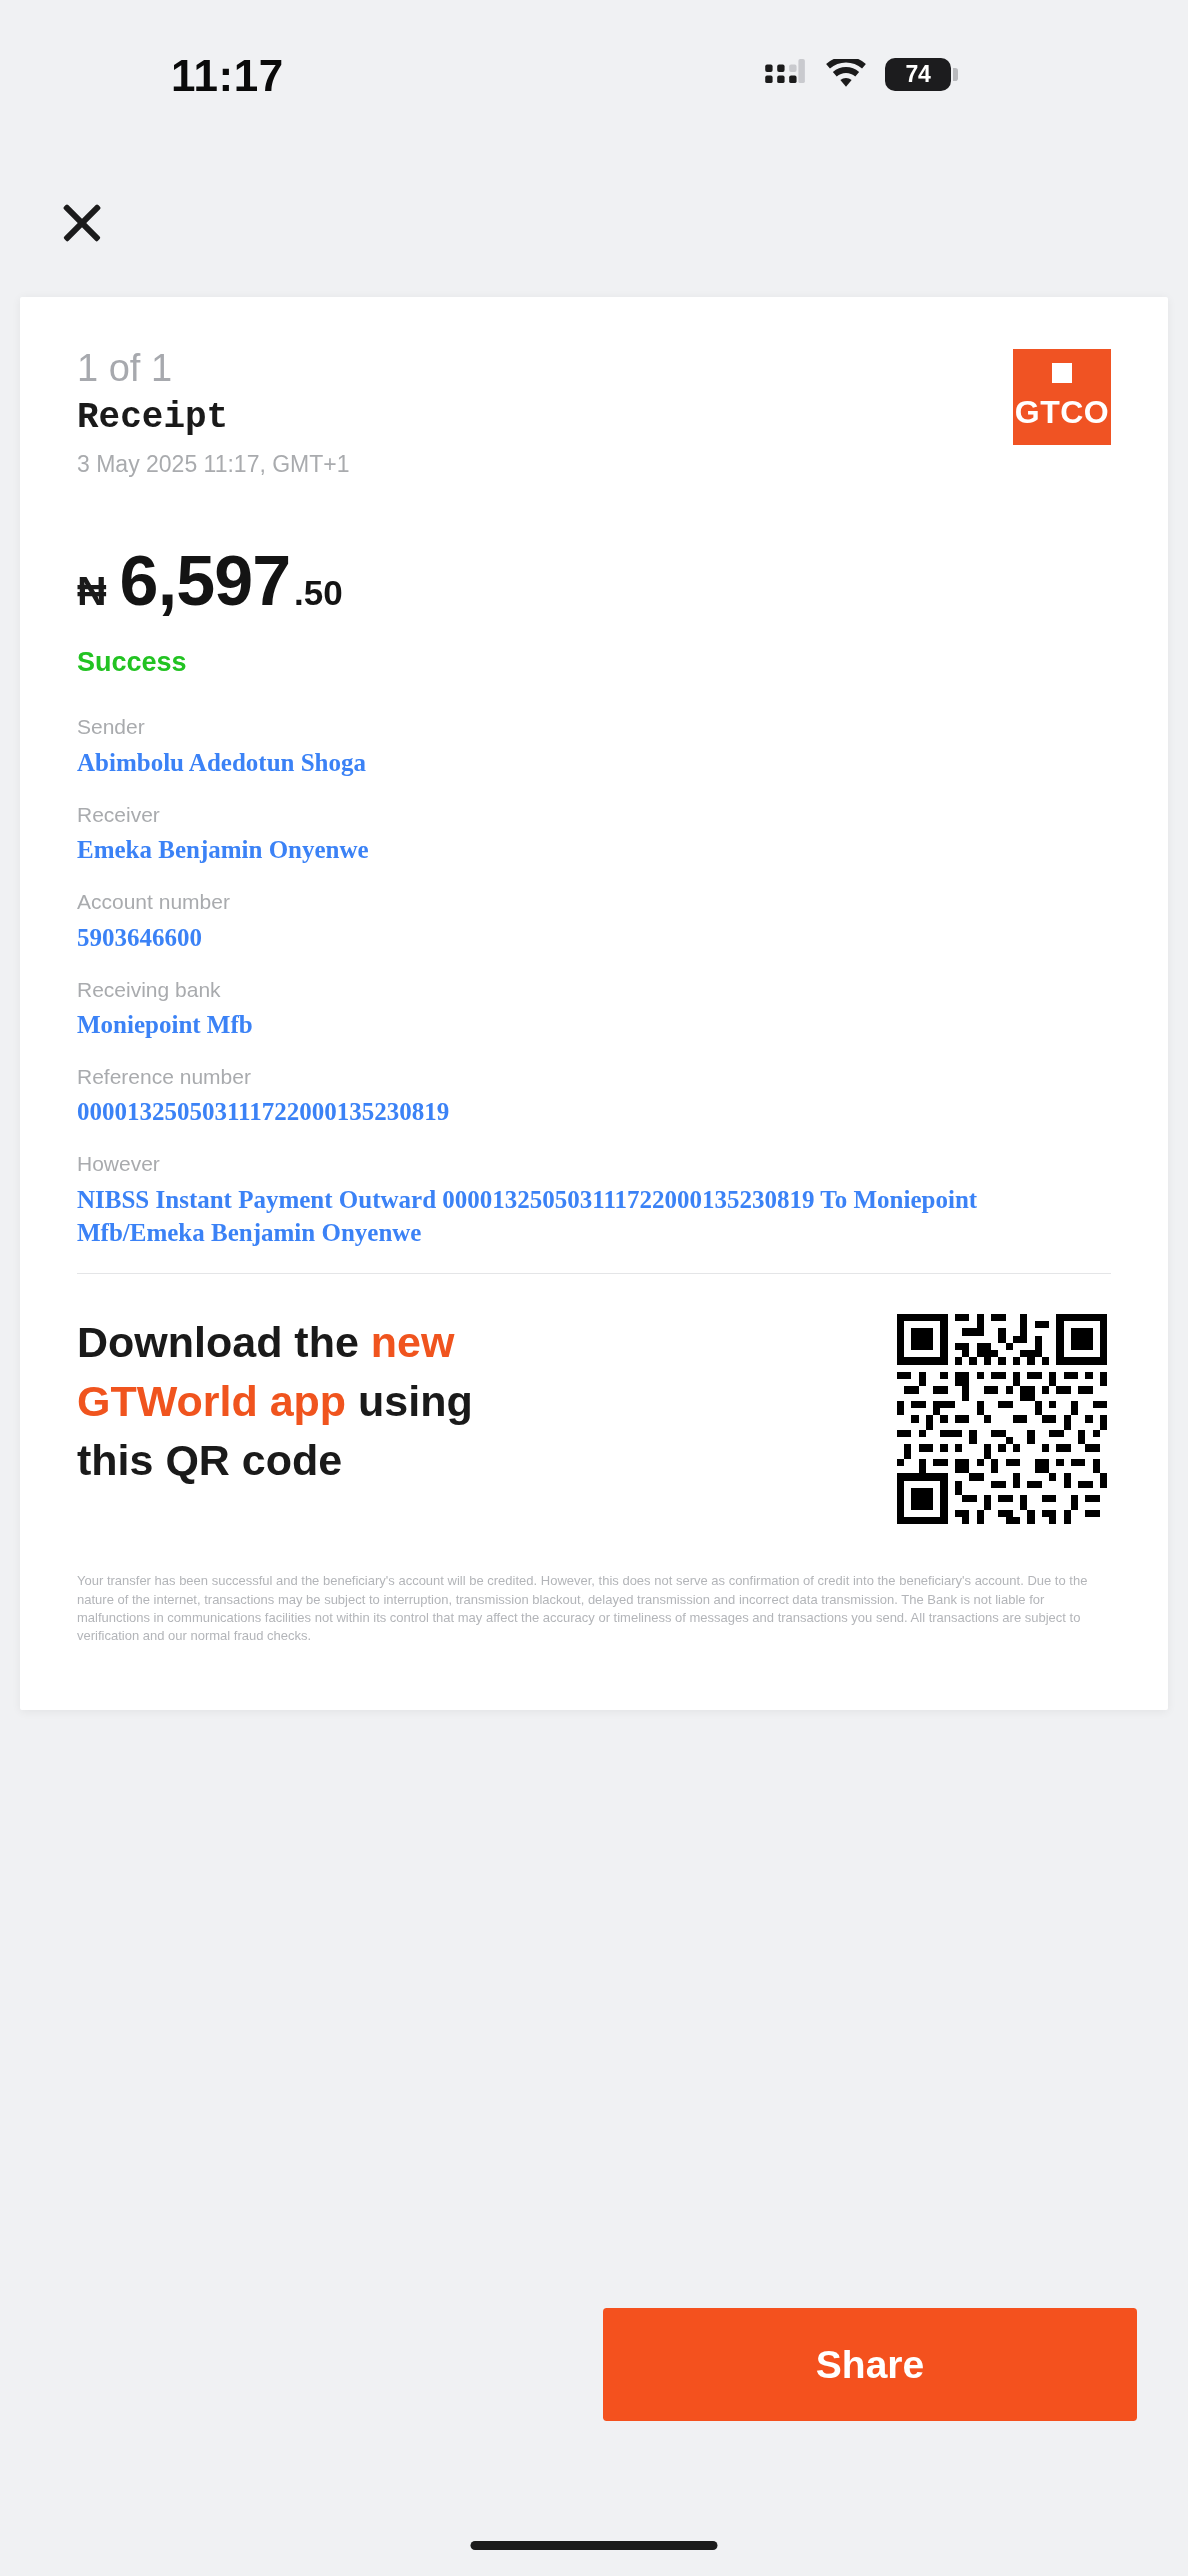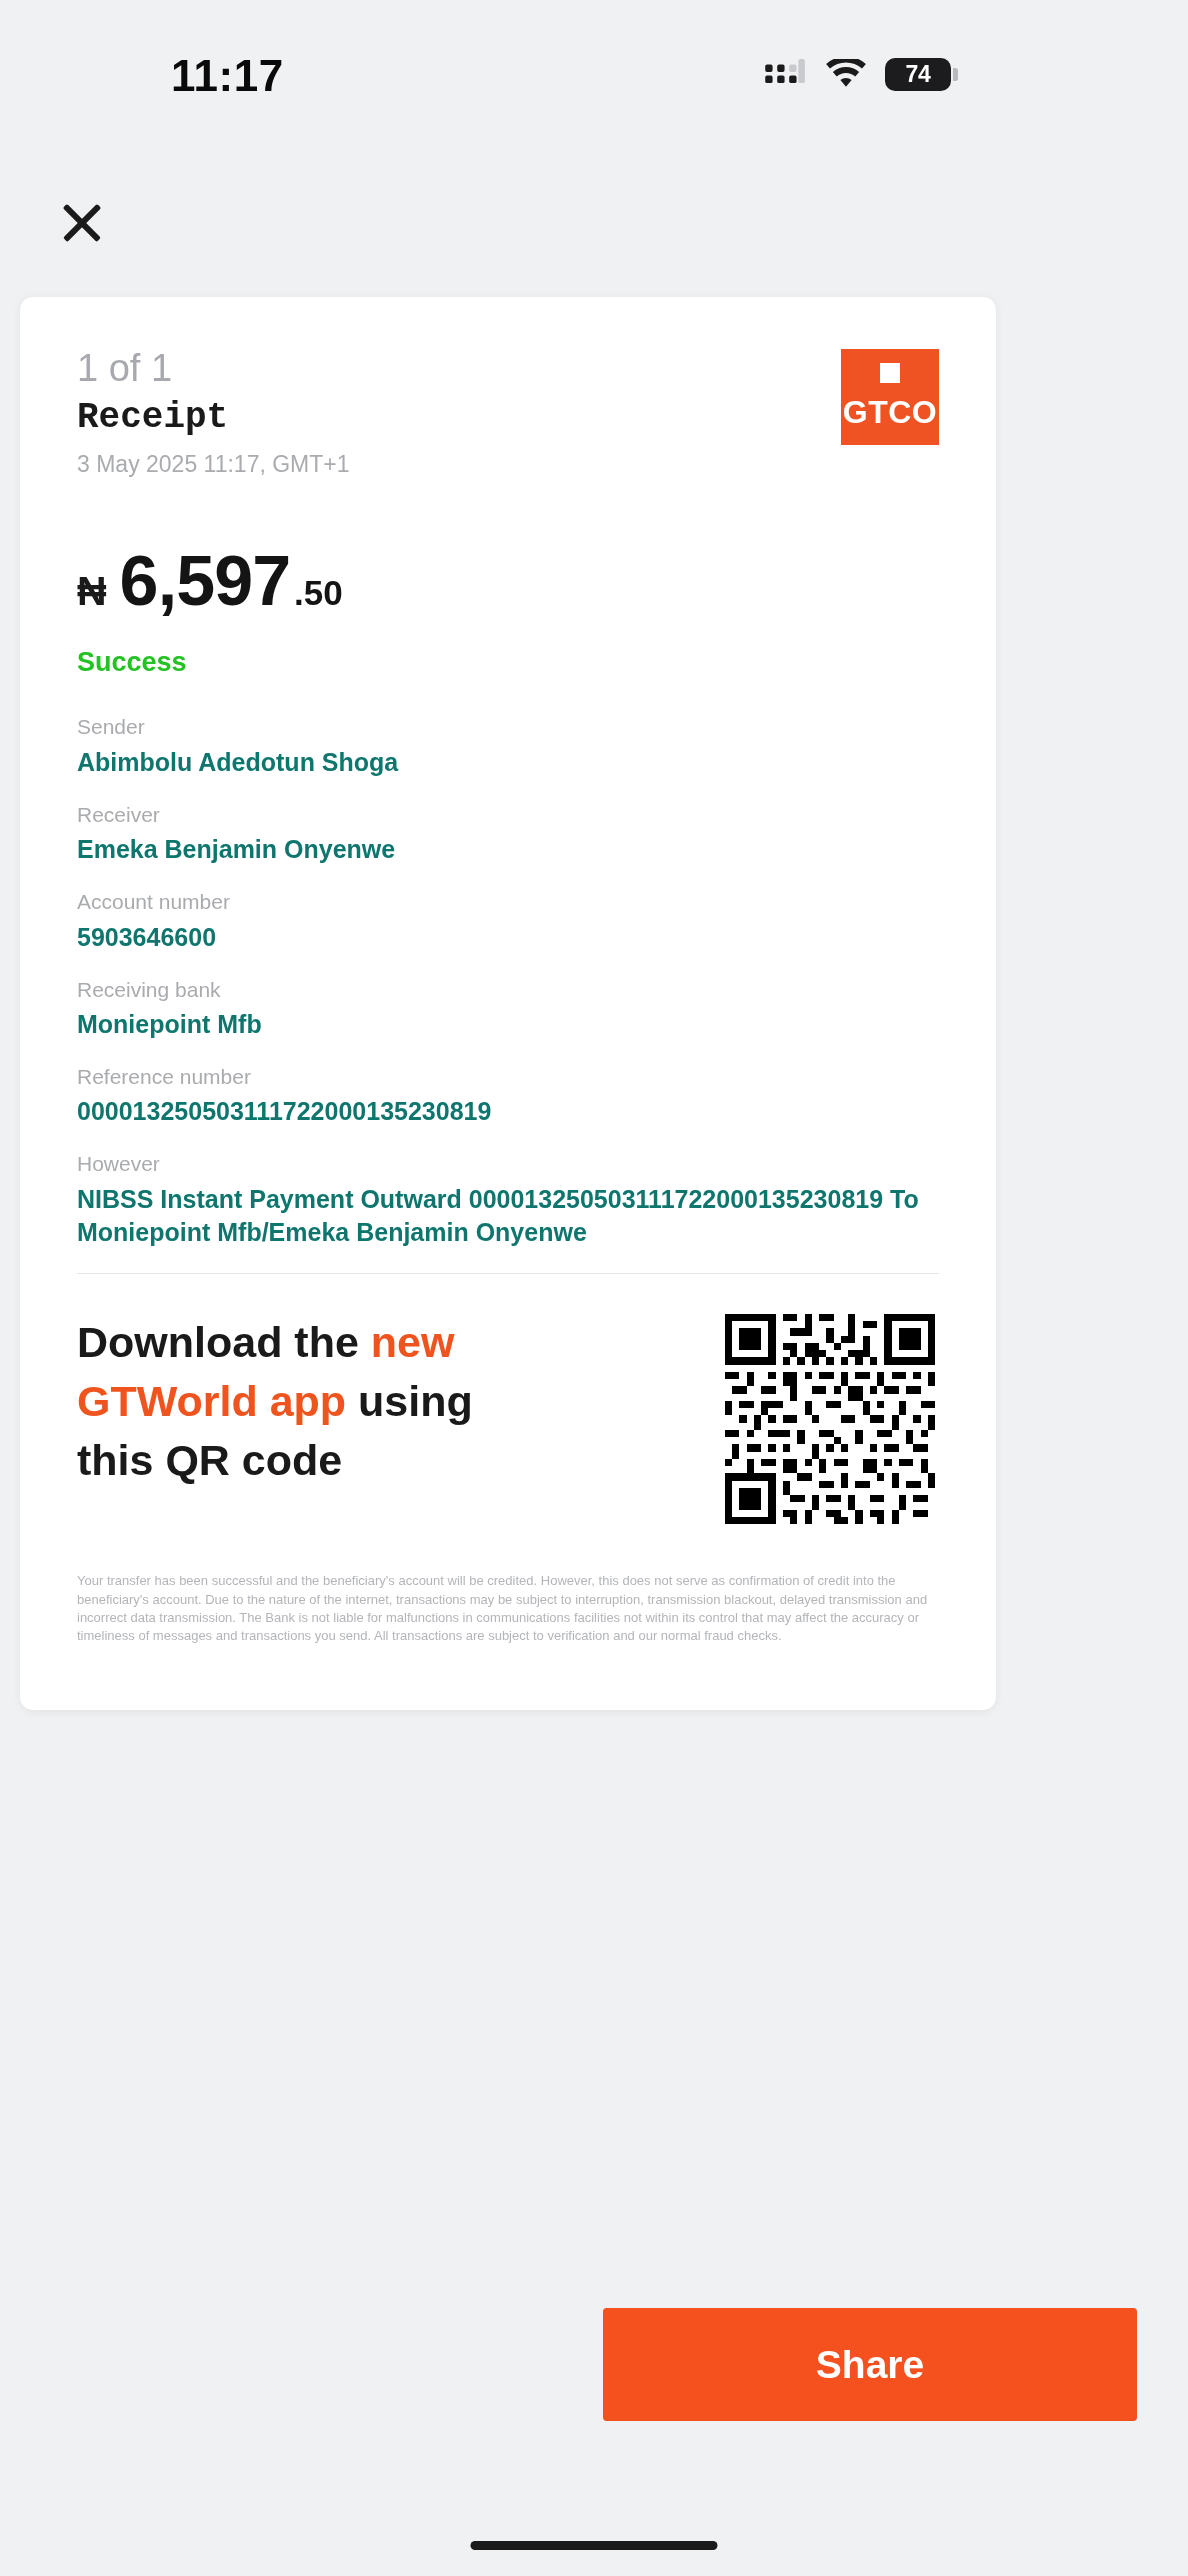--- a/index.html
+++ b/index.html
@@ -83,23 +83,23 @@
     background: #1b1b1b;
     border-radius: 1.8px;
   }
   .close-btn:before { transform: rotate(45deg); }
   .close-btn:after { transform: rotate(-45deg); }
 
   
   .card {
     position: absolute;
     left: 20px; top: 297px;
-    width: 976px;
+    width: 1148px;
     background: #ffffff;
-    border-radius: 13px;
+    border-radius: 2px;
     box-shadow: 0 1.8px 9.2px rgba(0,0,0,0.06);
     padding: 50px 57px 0 57px;
   }
   .card-inner { position: relative; padding-bottom: 64px; }
 
   .page-count {
     font-size: 38px;
     color: #a7a9ae;
     font-weight: 400;
     margin-bottom: 7.4px;
@@ -176,22 +176,23 @@
   .fields { margin-top: 37px; }
   .field { margin-bottom: 24px; }
   .field-label {
     font-size: 21px;
     color: #a9abae;
     margin-bottom: 6.4px;
   }
   .field-value {
     font-size: 25px;
     font-weight: 700;
-    color: #0f766e;
+    color: #3b82f6;
     line-height: 1.32;
+    font-family: Liberation Serif, serif;
   }
 
   .divider {
     margin-top: 24px;
     height: 0.9px;
     background: #e4e5e7;
     width: 100%;
   }
 
   .promo {

